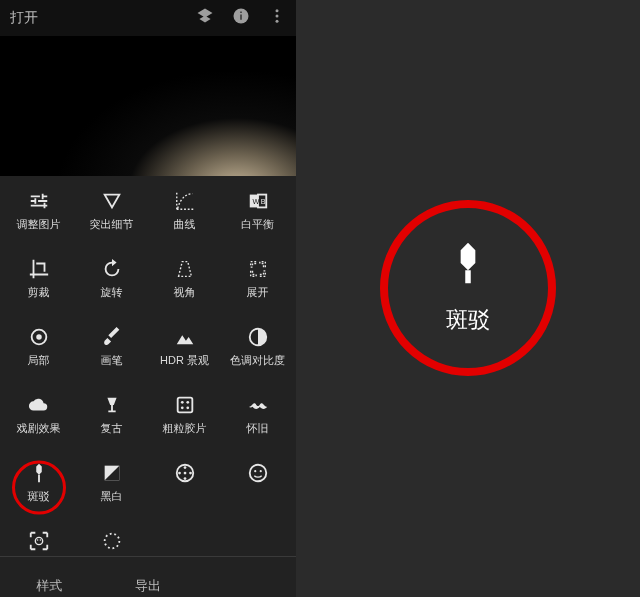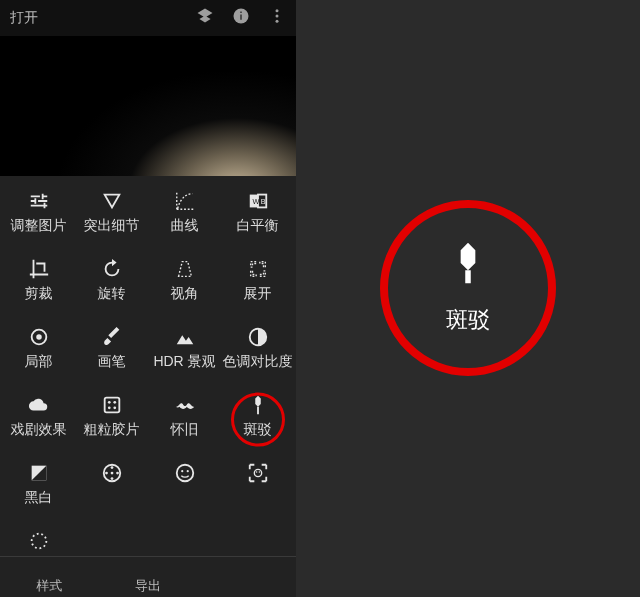--- a/index.html
+++ b/index.html
@@ -7,21 +7,21 @@
   .phone{position:absolute;left:0;top:0;width:296px;height:597px;background:#222;}
   .topbar{height:36px;display:flex;align-items:center;padding:0 10px;background:#111;}
   .open-btn{font-size:14px;color:#bdbdbd;}
   .top-icons{margin-left:auto;display:flex;gap:18px;align-items:center;}
   .top-icons svg{fill:#9e9e9e;}
   .photo{height:140px;background:radial-gradient(ellipse 180px 120px at 80% 110%, #c9b89a 0%, #6b614f 30%, #0a0a0a 60%, #000 100%);}
   .tools-grid{display:grid;grid-template-columns:repeat(4,1fr);grid-auto-rows:62px;padding:14px 2px 0 2px;row-gap:6px;}
   .tool{display:flex;flex-direction:column;align-items:center;justify-content:flex-start;gap:5px;position:relative;}
   .tool .ic{width:22px;height:22px;display:flex;align-items:center;justify-content:center;}
   .tool .ic svg{fill:#e6e6e6;width:22px;height:22px;}
-  .tool .lbl{font-size:14px;color:#dcdcdc;text-align:left;white-space:nowrap;}
+  .tool .lbl{font-size:11px;color:#dcdcdc;text-align:left;white-space:nowrap;}
   .ring-small{position:absolute;left:50%;top:50%;transform:translate(-50%,-60%);width:48px;height:48px;border:3px solid #e20000;border-radius:50%;pointer-events:none;}
   .bottom-tabs{position:absolute;bottom:0;left:0;right:0;height:40px;border-top:1px solid #3a3a3a;display:grid;grid-template-columns:repeat(3,1fr);align-items:center;text-align:center;}
   .tab{font-size:13px;color:#bdbdbd;padding:20px 0;}
   .tab.active{color:#2196f3;}
   .detail{position:absolute;left:296px;top:0;right:0;bottom:0;background:#2b2b2b;}
   .big-circle{position:absolute;left:380px;top:200px;width:160px;height:160px;border:8px solid #e20000;border-radius:50%;display:flex;flex-direction:column;align-items:center;justify-content:center;gap:16px;pointer-events:none;}
   .big-circle svg{fill:#fff;width:44px;height:44px;}
   .big-label{font-size:22px;color:#fff;}
 </style>
 </head>
@@ -164,20 +164,28 @@
         <span class="lbl">色调对比度</span>
       </div>
       <div class="tool">
         <span class="ic">
             <svg viewBox="0 0 24 24">
               <path d="M6 18a5 5 0 010-10 6 6 0 0111 2 4 4 0 010 8z"></path>
             </svg>
           </span>
         <span class="lbl">戏剧效果</span>
       </div>
+      <div class="tool">
+        <span class="ic">
+            <svg viewBox="0 0 24 24">
+              <path d="M7 4h10l-3 8h-4zM11 12h2v6h3v2H8v-2h3z"></path>
+            </svg>
+          </span>
+        <span class="lbl">复古</span>
+      </div>
 
       <div class="tool">
         <span class="ic">
             <svg viewBox="0 0 24 24">
               <rect x="4" y="4" width="16" height="16" rx="2" fill="none" stroke="#e6e6e6" stroke-width="2"></rect>
               <circle cx="9" cy="9" r="1.5"></circle>
               <circle cx="15" cy="9" r="1.5"></circle>
               <circle cx="9" cy="15" r="1.5"></circle>
               <circle cx="15" cy="15" r="1.5"></circle>
             </svg>

